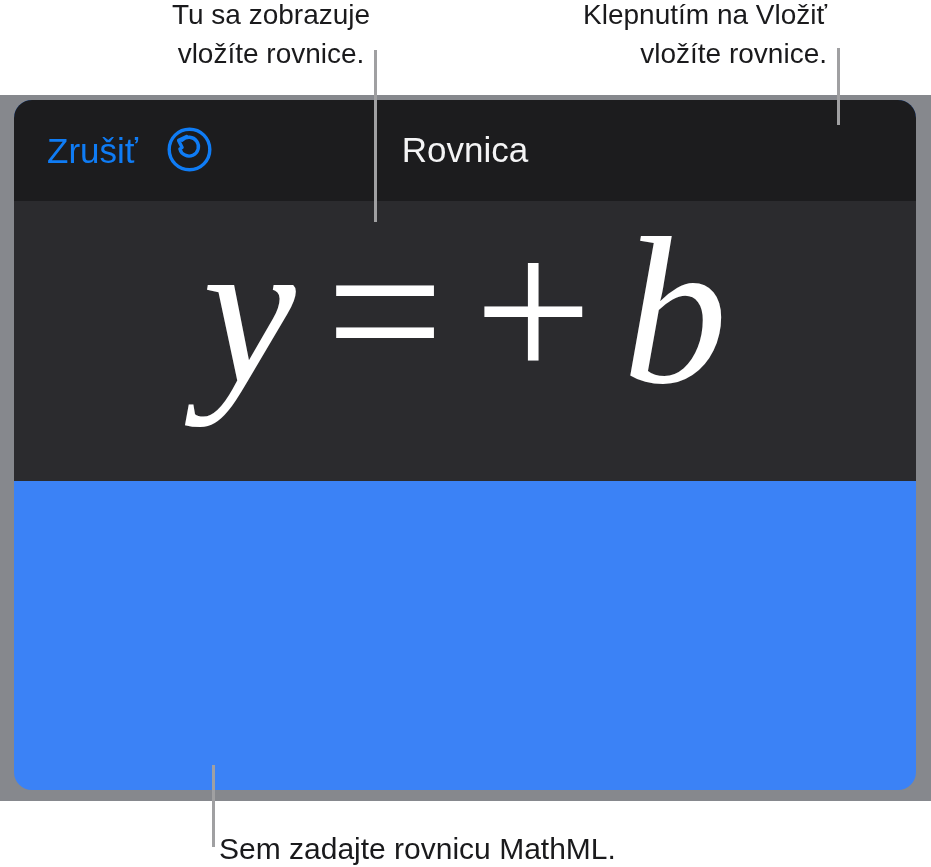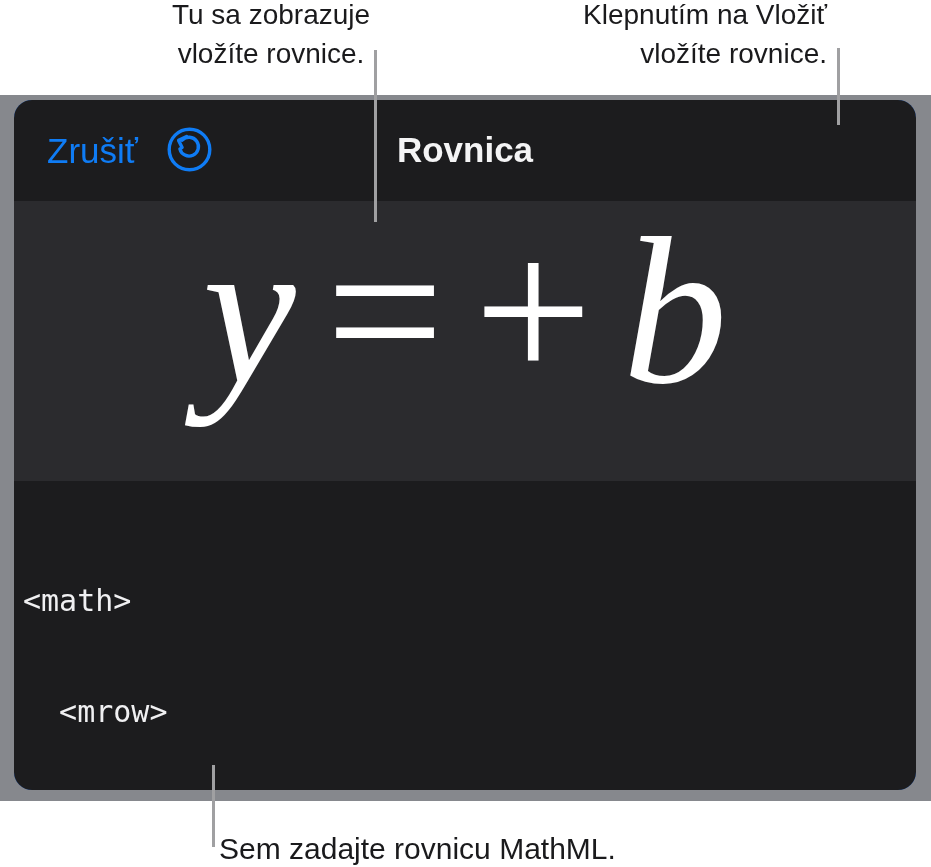--- a/index.html
+++ b/index.html
@@ -84,21 +84,21 @@
   }
   .dialog-title {
     position: absolute;
     left: 0; right: 0; top: 0;
     height: 100px;
     display: flex;
     align-items: center;
     justify-content: center;
     color: #f4f4f5;
     font-size: 35px;
-    font-weight: 700;
+    font-weight: 400;
     pointer-events: none;
   }
   .hdr-right {
     position: absolute;
     right: 32px; top: 0;
     height: 101px;
     display: flex;
     align-items: center;
   }
 
@@ -180,26 +180,14 @@
 
   <div class="preview">
     <div class="equation">
       <span class="it">y</span>
       <span class="rm">=</span>
       <span class="rm">+</span>
       <span class="it">b</span>
     </div>
   </div>
 
-  <div class="code">
-    <div class="code-lines">
-      <div>&lt;math&gt;</div>
-      <div>  &lt;mrow&gt;</div>
-      
-      
-      
-      
-      
-      
-    </div>
-  </div>
 
 </div>
 
 </body></html>

